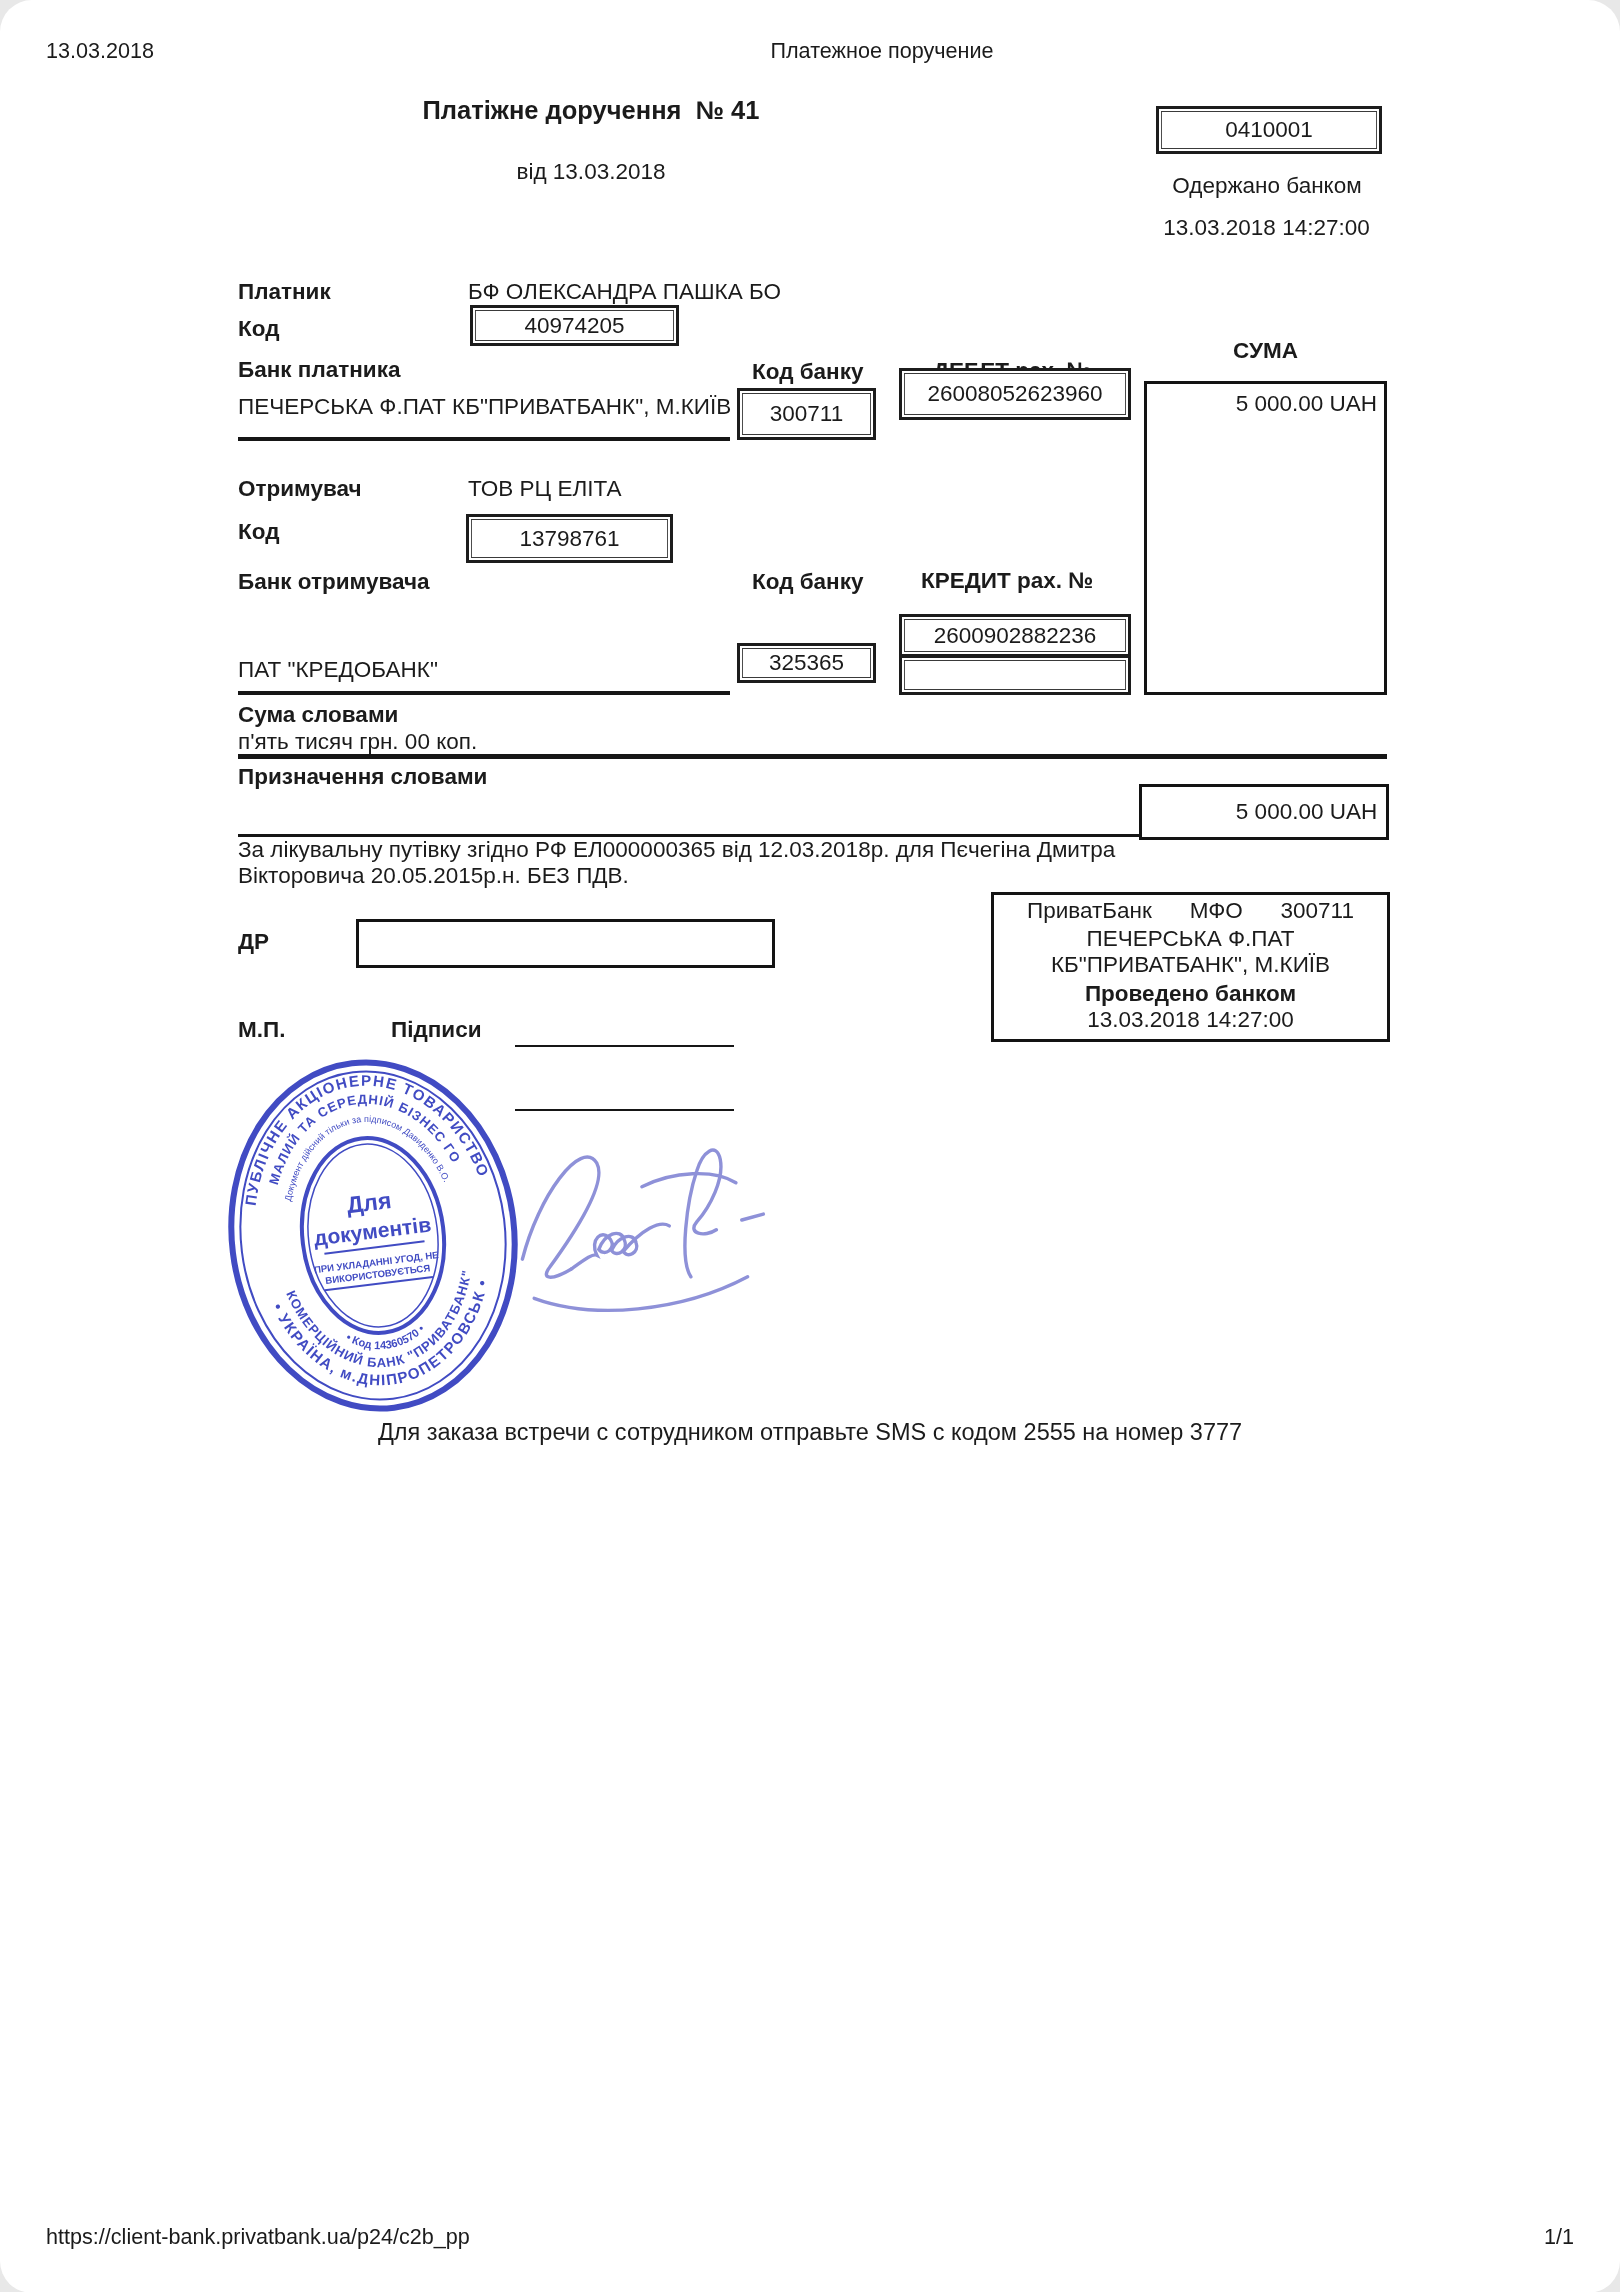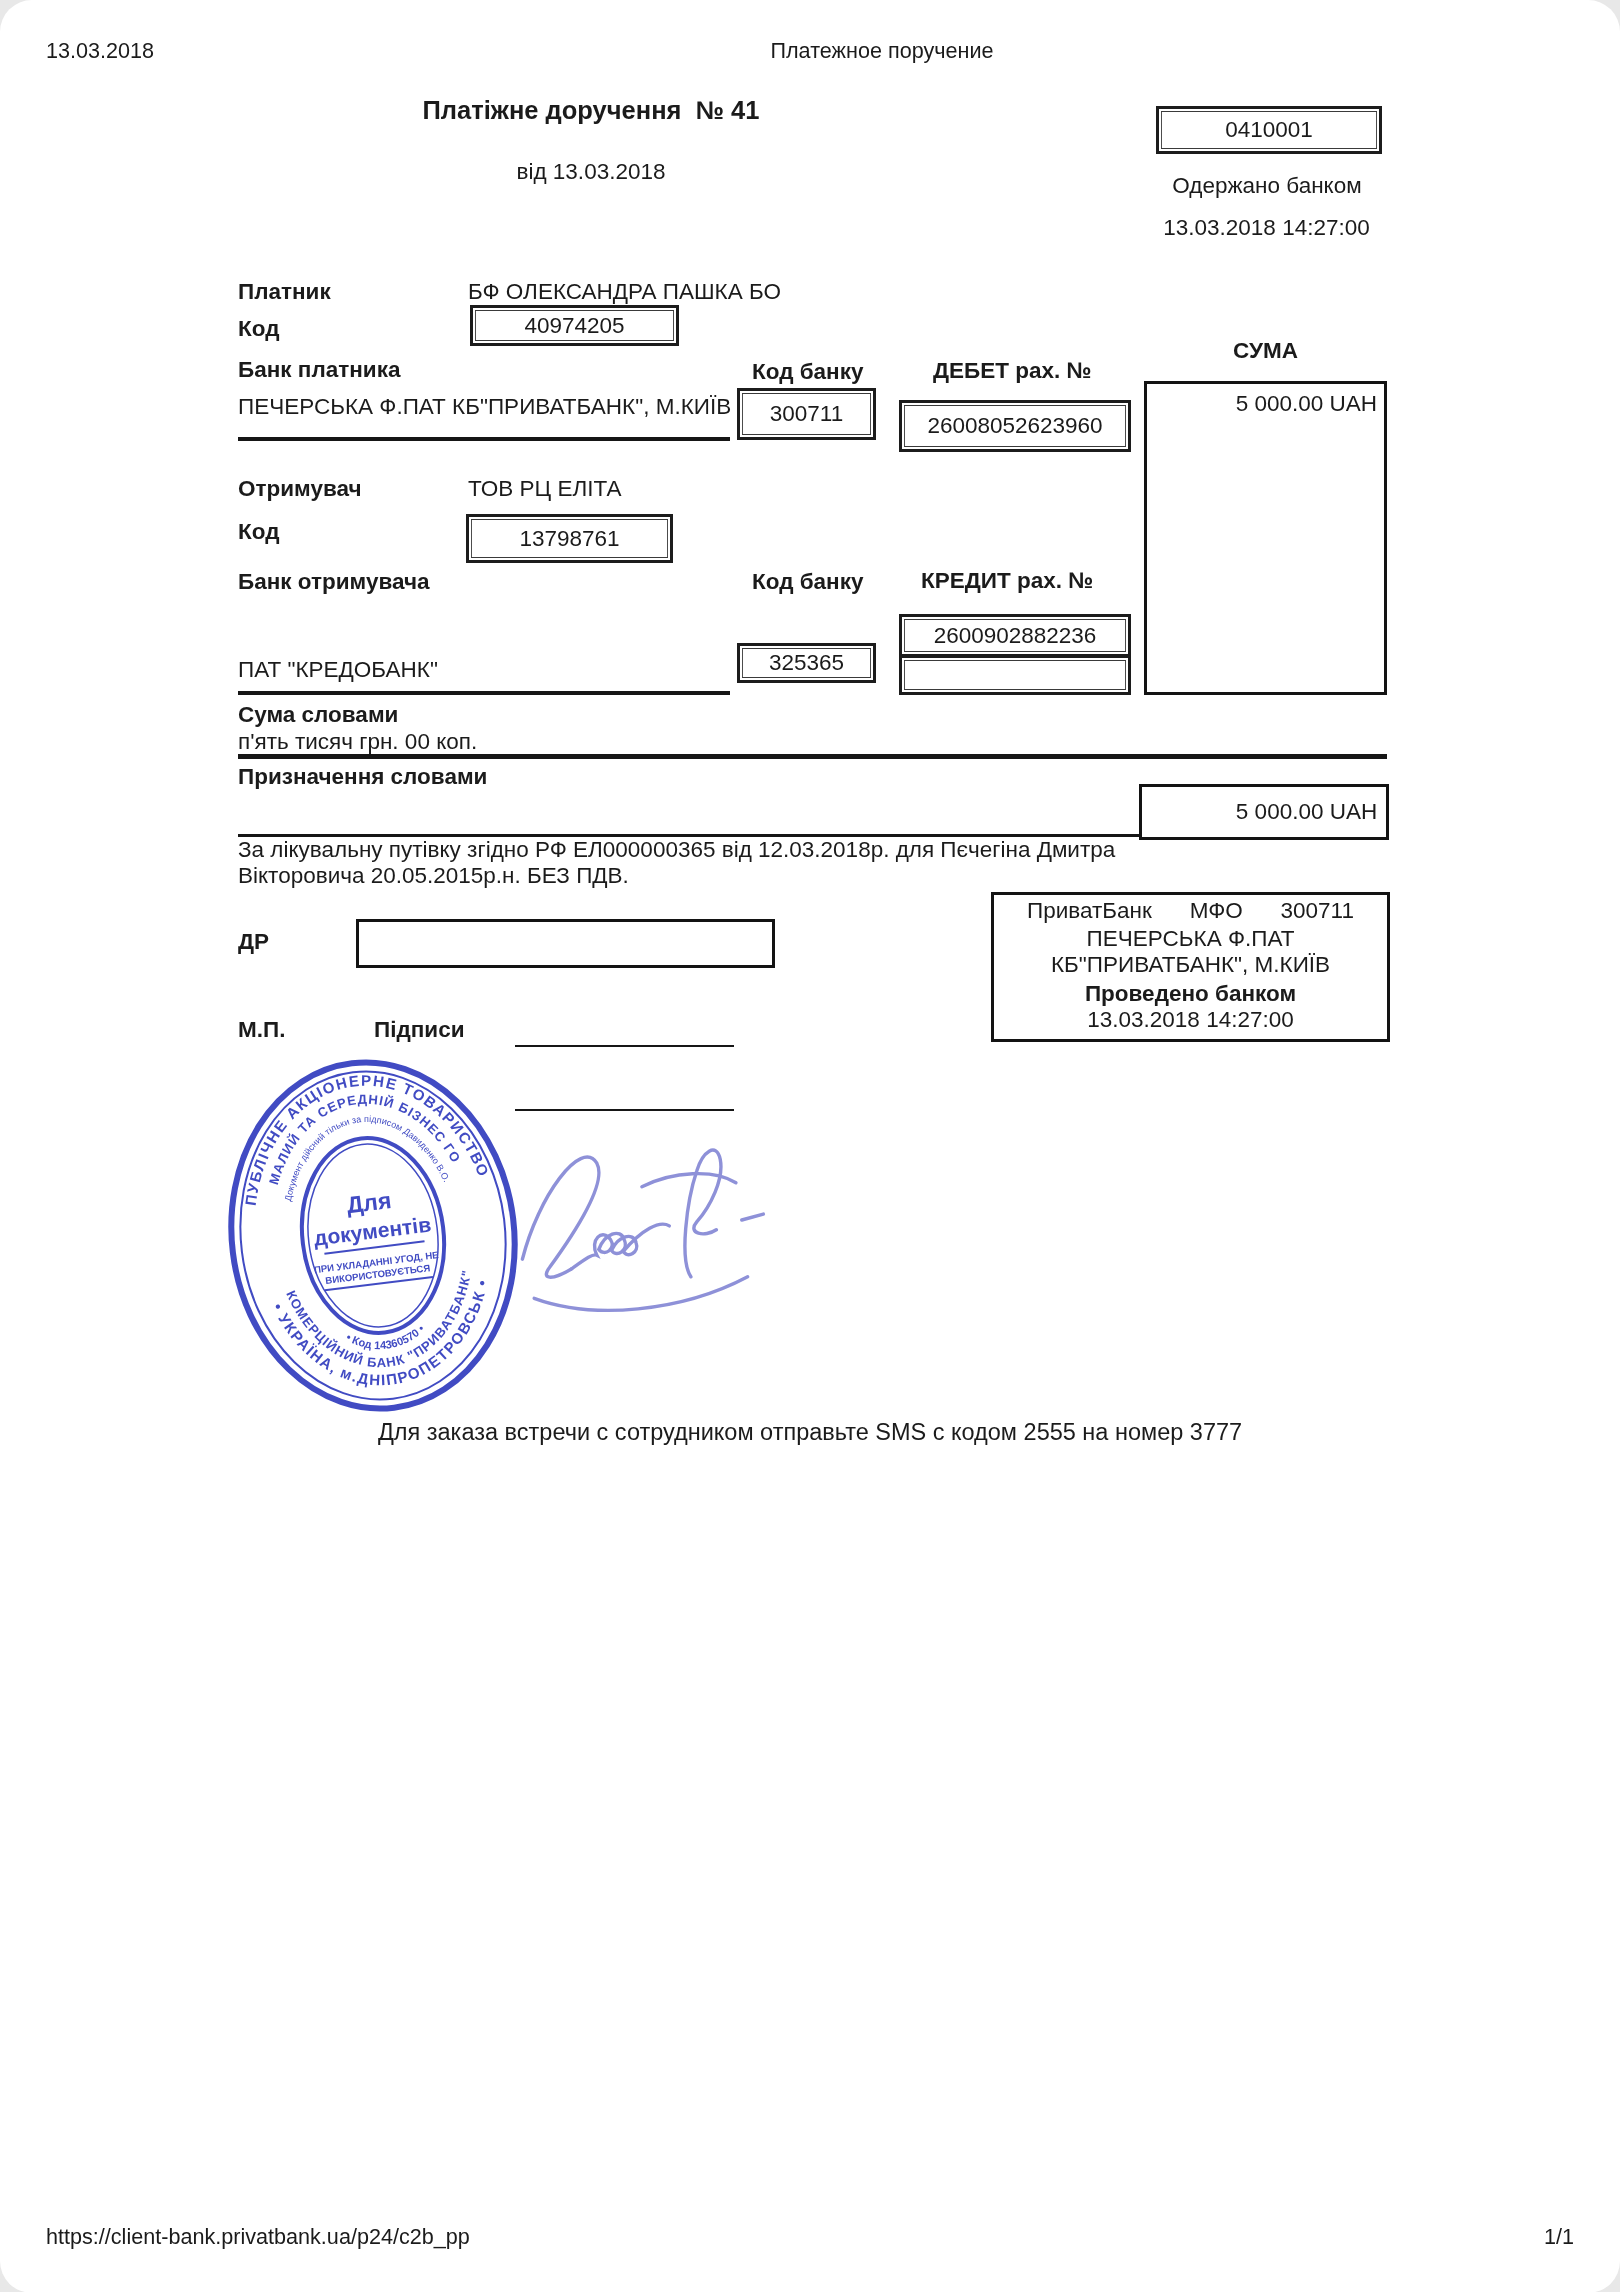--- a/index.html
+++ b/index.html
@@ -51,21 +51,21 @@
 
   <div class="t b" style="left:238px;top:357px">Банк платника</div>
   <div class="t b" style="left:752px;top:359px">Код банку</div>
   <div class="t b" style="left:933px;top:358px">ДЕБЕТ рах. №</div>
   <div class="t b c" style="left:1144px;top:338px;width:243px">СУМА</div>
 
   <div class="t" style="left:238px;top:394px">ПЕЧЕРСЬКА Ф.ПАТ КБ"ПРИВАТБАНК", М.КИЇВ</div>
   <div class="dbox" style="left:737px;top:388px;width:139px;height:52px">
     <span>300711</span>
   </div>
-  <div class="dbox" style="left:899px;top:400px;width:232px;height:52px">
+  <div class="dbox" style="left:899px;top:368px;width:232px;height:52px">
     <span>26008052623960</span>
   </div>
   <div class="hline" style="left:238px;top:437px;width:492px;height:3.9px"></div>
 
   <div class="tbox" style="left:1144px;top:381px;width:243px;height:314px"></div>
   <div class="t r" style="left:1144px;top:391px;width:233px">5 000.00 UAH</div>
 
   <div class="t b" style="left:238px;top:476px">Отримувач</div>
   <div class="t" style="left:468px;top:476px">ТОВ РЦ ЕЛІТА</div>
 
@@ -96,21 +96,21 @@
   <div class="t wrap" style="left:238px;top:789px;width:912px;line-height:25.5px">За лікувальну путівку згідно РФ ЕЛ000000365 від 12.03.2018р. для Пєчегіна Дмитра Вікторовича 20.05.2015р.н. БЕЗ ПДВ.</div>
   <div class="hline" style="left:238px;top:834px;width:902px;height:2.9px"></div>
   <div class="tbox" style="left:1139px;top:784px;width:250px;height:56px;display:flex;align-items:center;justify-content:flex-end;padding-right:8.8px;font-size:22.5px">
     <span>5 000.00 UAH</span>
   </div>
 
   <div class="t b" style="left:238px;top:929px">ДР</div>
   <div class="tbox" style="left:356px;top:919px;width:419px;height:49px"></div>
 
   <div class="t b" style="left:238px;top:1017px">М.П.</div>
-  <div class="t b" style="left:374px;top:1017px">Підписи</div>
+  <div class="t b" style="left:391px;top:1017px">Підписи</div>
   <div class="hline" style="left:515px;top:1045px;width:219px;height:2px"></div>
   <div class="hline" style="left:515px;top:1109px;width:219px;height:2px"></div>
 
   <div class="tbox" style="left:991px;top:892px;width:399px;height:150px">
     <div class="sbrow sbrow1" style="top:3.9px">
       <span>ПриватБанк</span>
       <span>МФО</span>
       <span>300711</span>
     </div>
     <div class="sbrow" style="top:32px">ПЕЧЕРСЬКА Ф.ПАТ</div>

